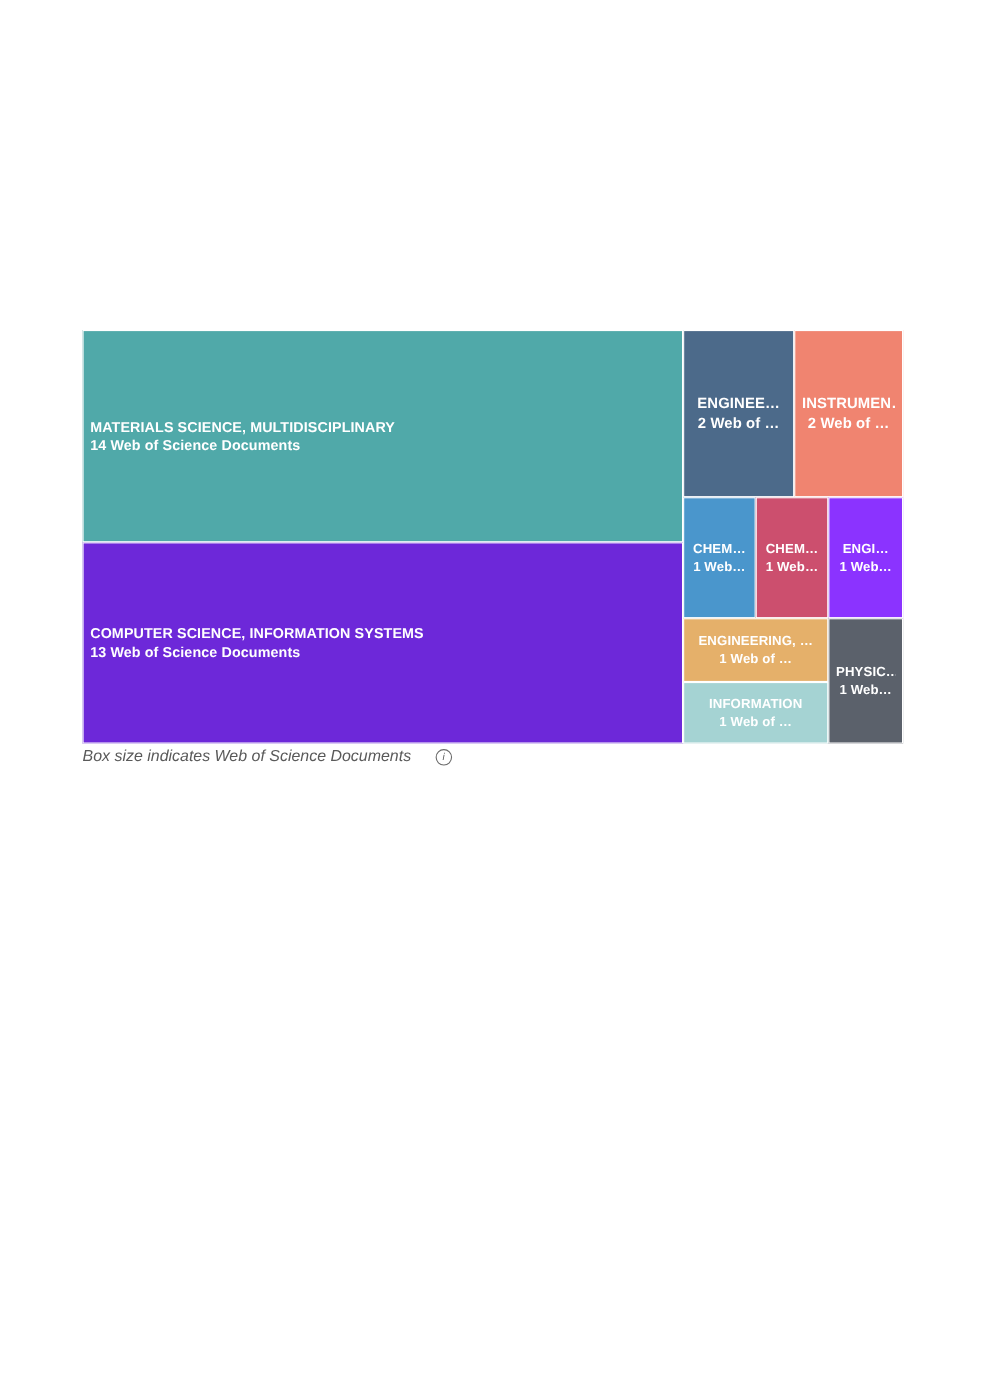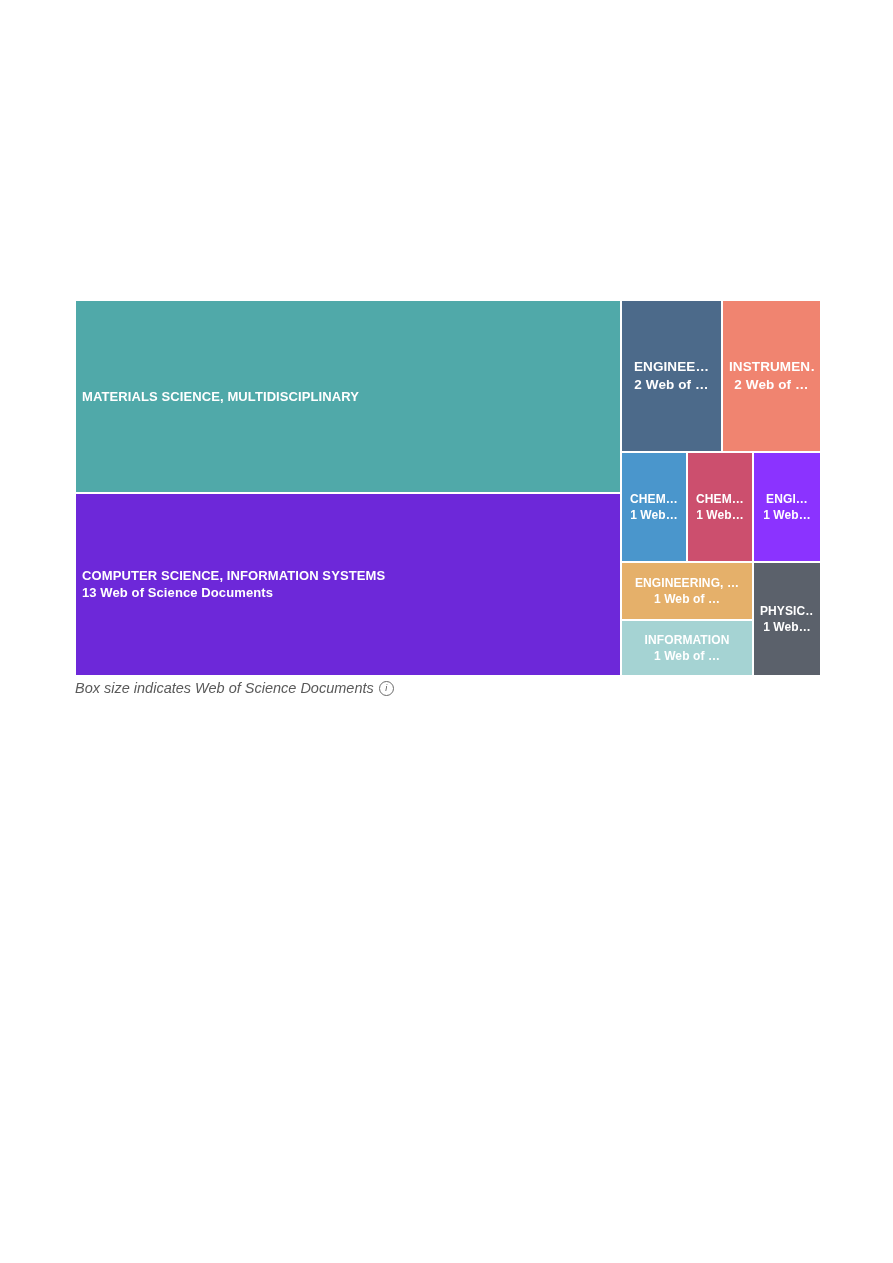--- a/index.html
+++ b/index.html
@@ -85,21 +85,21 @@
   .sz-lg .tm-value { font-weight: bold; }
 
   #treemap-caption {
     position: absolute;
     left: 75px;
     top: 676px;
     width: 760px;
     height: 24px;
     display: flex;
     align-items: center;
-    gap: 5px;
+    gap: 22px;
     color: #5a5a5a;
     font-style: italic;
     font-size: 14.5px;
     font-family: "Liberation Sans", sans-serif;
     white-space: nowrap;
   }
 
   #caption-info-icon {
     display: inline-flex;
     align-items: center;
@@ -118,20 +118,21 @@
 </head>
 <body>
 
 <div id="treemap-figure">
 
   <div id="treemap-canvas">
 
     <div class="tm-node sz-lg" style="left:0px; top:0px; width:546px; height:193px; background:#50A9A9;">
       <div class="tm-label-wrap align-center">
         <span class="tm-name">MATERIALS SCIENCE, MULTIDISCIPLINARY</span>
+        <span class="tm-value">14 Web of Science Documents</span>
       </div>
     </div>
 
     <div class="tm-node sz-lg" style="left:0px; top:193px; width:546px; height:183px; background:#6d28d9;">
       <div class="tm-label-wrap align-center">
         <span class="tm-name">COMPUTER SCIENCE, INFORMATION SYSTEMS</span>
         <span class="tm-value">13 Web of Science Documents</span>
       </div>
     </div>
 

